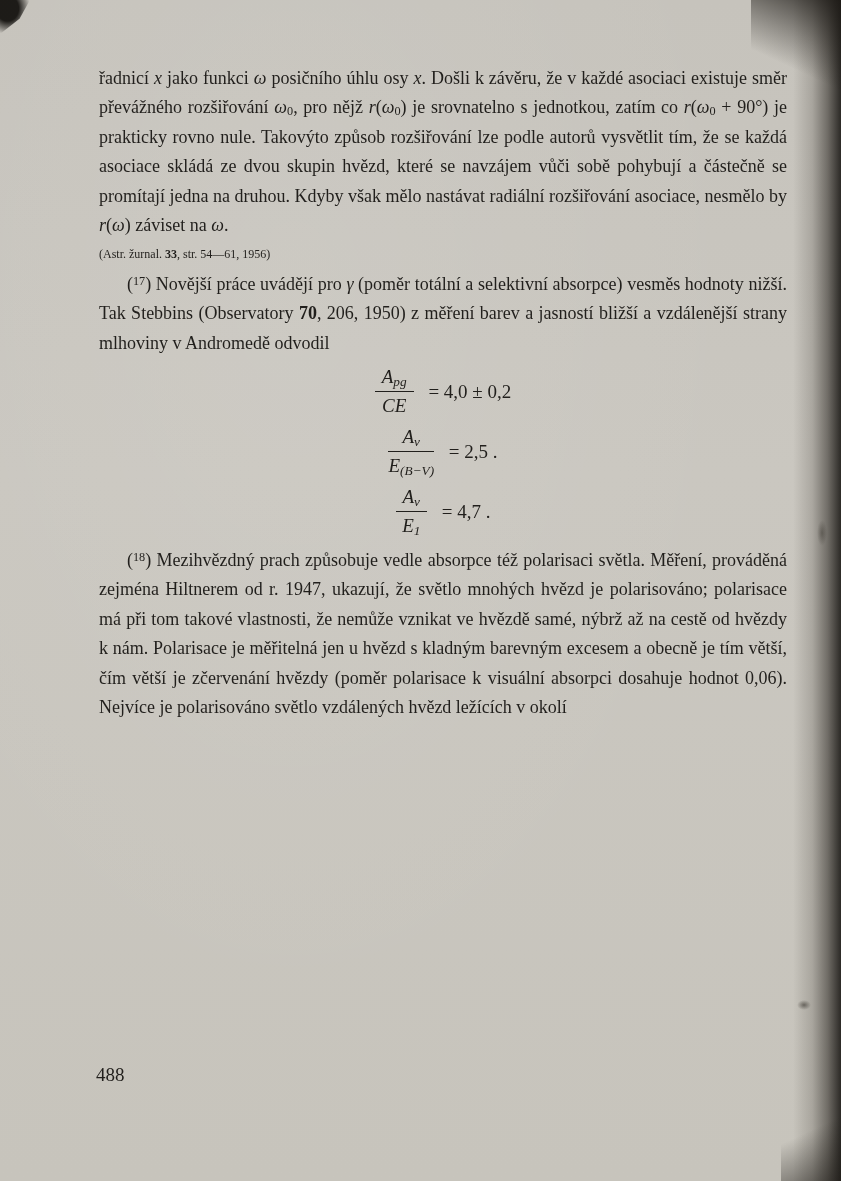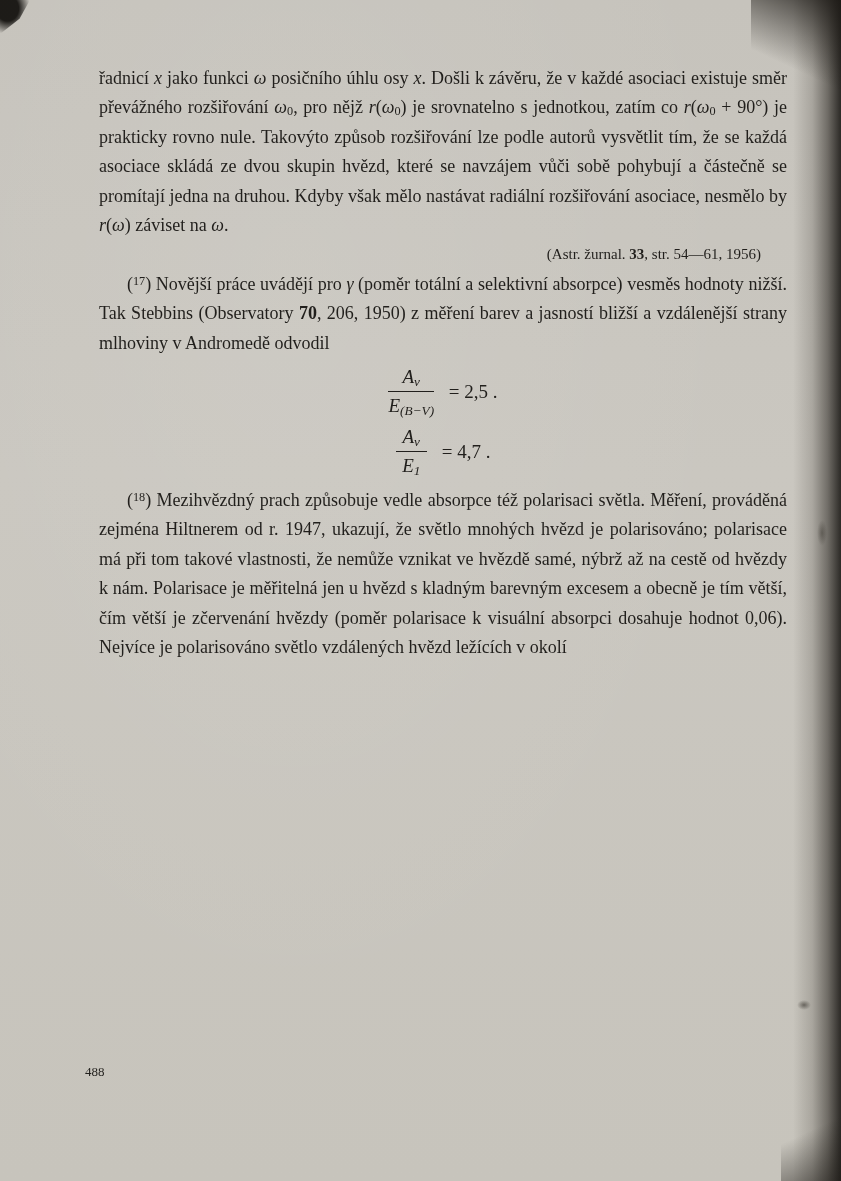--- a/index.html
+++ b/index.html
@@ -58,22 +58,22 @@
   }
   p { margin: 0; }
   p.indent { text-indent: 28px; font-family: Liberation Serif, serif; }
 
   .seg-i { font-style: italic; }
   .seg-b { font-weight: bold; }
   .seg-sup { font-size: 0.68em; vertical-align: 0.45em; line-height: 0; }
   .seg-sub { font-size: 0.68em; vertical-align: -0.2em; line-height: 0; }
 
   .citation {
-    text-align: right;
-    font-size: 15px;
+    text-align: left;
+    font-size: 12px;
     padding-right: 26px;
     line-height: 29.4px;
   }
 
   
   .formula {
     text-align: center;
     font-size: 19px;
     line-height: normal;
     margin: 8px 0 9px;
@@ -90,42 +90,49 @@
   }
   .frac .den {
     display: block;
     padding-top: 3px;
   }
   .fvar { font-style: italic; }
   .fsub { font-size: 0.7em; font-style: italic; vertical-align: -0.25em; line-height: 0; }
   .rhs { margin-left: 10px; vertical-align: middle; display: inline-block; }
 
   .page-number {
-    position: absolute; left: 85px; top: 1064px;
-    font-size: 13px;
+    position: absolute; left: 96px; top: 1064px;
+    font-size: 19px;
   }
 </style>
 </head>
 <body>
 
 <div class="edge-right"></div>
 <div class="corner-topright"></div>
 <div class="corner-bottomright"></div>
 <div class="corner-topleft-mark"></div>
 <div class="smudge-a"></div>
 <div class="smudge-b"></div>
 
 <div class="text-block">
 
   <p><span>řadnicí </span><span class="seg-i">x</span><span> jako funkci </span><span class="seg-i">ω</span><span> posičního úhlu osy </span><span class="seg-i">x</span><span>. Došli k závěru, že v každé asociaci existuje směr převážného rozšiřování </span><span class="seg-i">ω</span><span class="seg-sub">0</span><span>, pro nějž </span><span class="seg-i">r</span><span>(</span><span class="seg-i">ω</span><span class="seg-sub">0</span><span>) je srovnatelno s jednotkou, zatím co </span><span class="seg-i">r</span><span>(</span><span class="seg-i">ω</span><span class="seg-sub">0</span><span> + 90°) je prakticky rovno nule. Takovýto způsob rozšiřování lze podle autorů vysvětlit tím, že se každá asociace skládá ze dvou skupin hvězd, které se navzájem vůči sobě pohybují a částečně se promítají jedna na druhou. Kdyby však mělo nastávat radiální rozšiřování asociace, nesmělo by </span><span class="seg-i">r</span><span>(</span><span class="seg-i">ω</span><span>) záviset na </span><span class="seg-i">ω</span><span>.</span></p>
 
   <div class="citation"><span>(Astr. žurnal. </span><span class="seg-b">33</span><span>, str. 54—61, 1956)</span></div>
 
   <p class="indent"><span>(</span><span class="seg-sup">17</span><span>) Novější práce uvádějí pro </span><span class="seg-i">γ</span><span> (poměr totální a selektivní absorpce) vesměs hodnoty nižší. Tak Stebbins (Observatory </span><span class="seg-b">70</span><span>, 206, 1950) z měření barev a jasností bližší a vzdálenější strany mlhoviny v Andromedě odvodil</span></p>
 
+  <div class="formula">
+    <span class="frac">
+      <span class="num"><span class="fvar">A</span><span class="fsub">pg</span></span>
+      <span class="den"><span class="fvar">CE</span><span class="fsub"></span></span>
+    </span>
+    <span class="rhs">= 4,0 ± 0,2</span>
+  </div>
 
 
   <div class="formula">
     <span class="frac">
       <span class="num"><span class="fvar">A</span><span class="fsub">v</span></span>
       <span class="den"><span class="fvar">E</span><span class="fsub">(B−V)</span></span>
     </span>
     <span class="rhs">= 2,5 .</span>
   </div>
 

